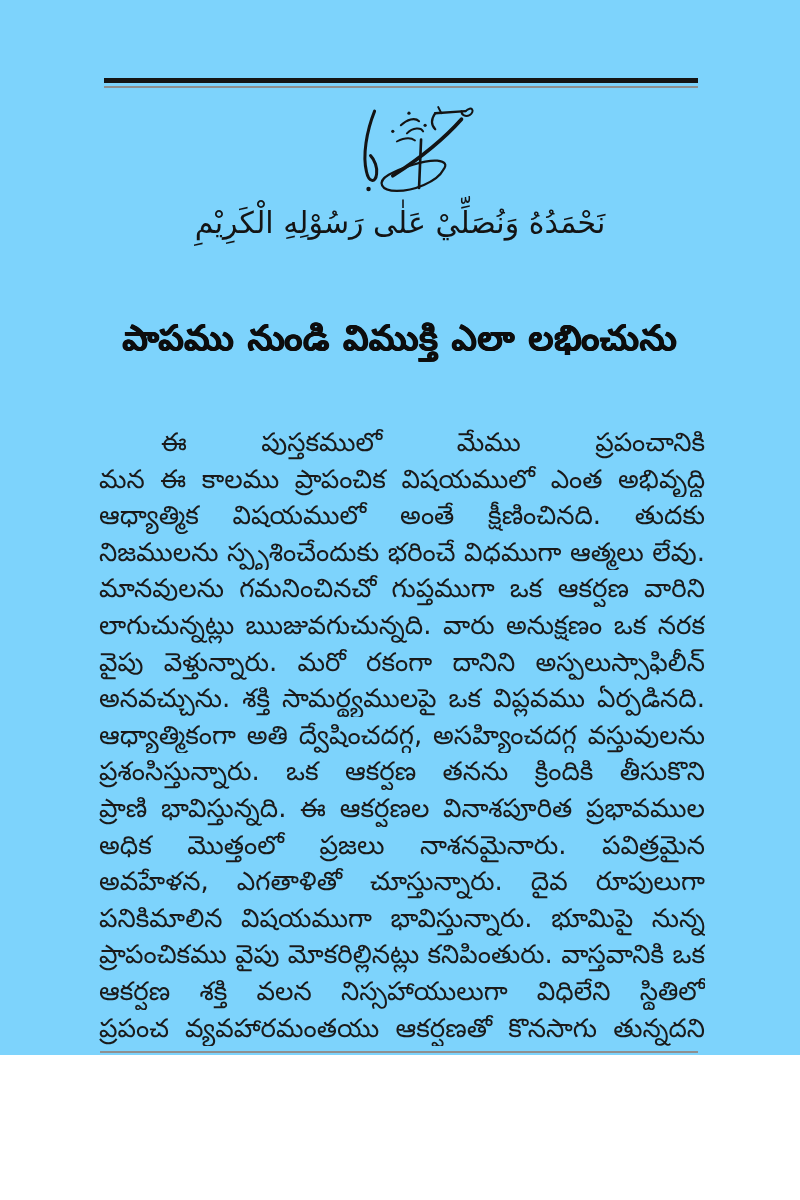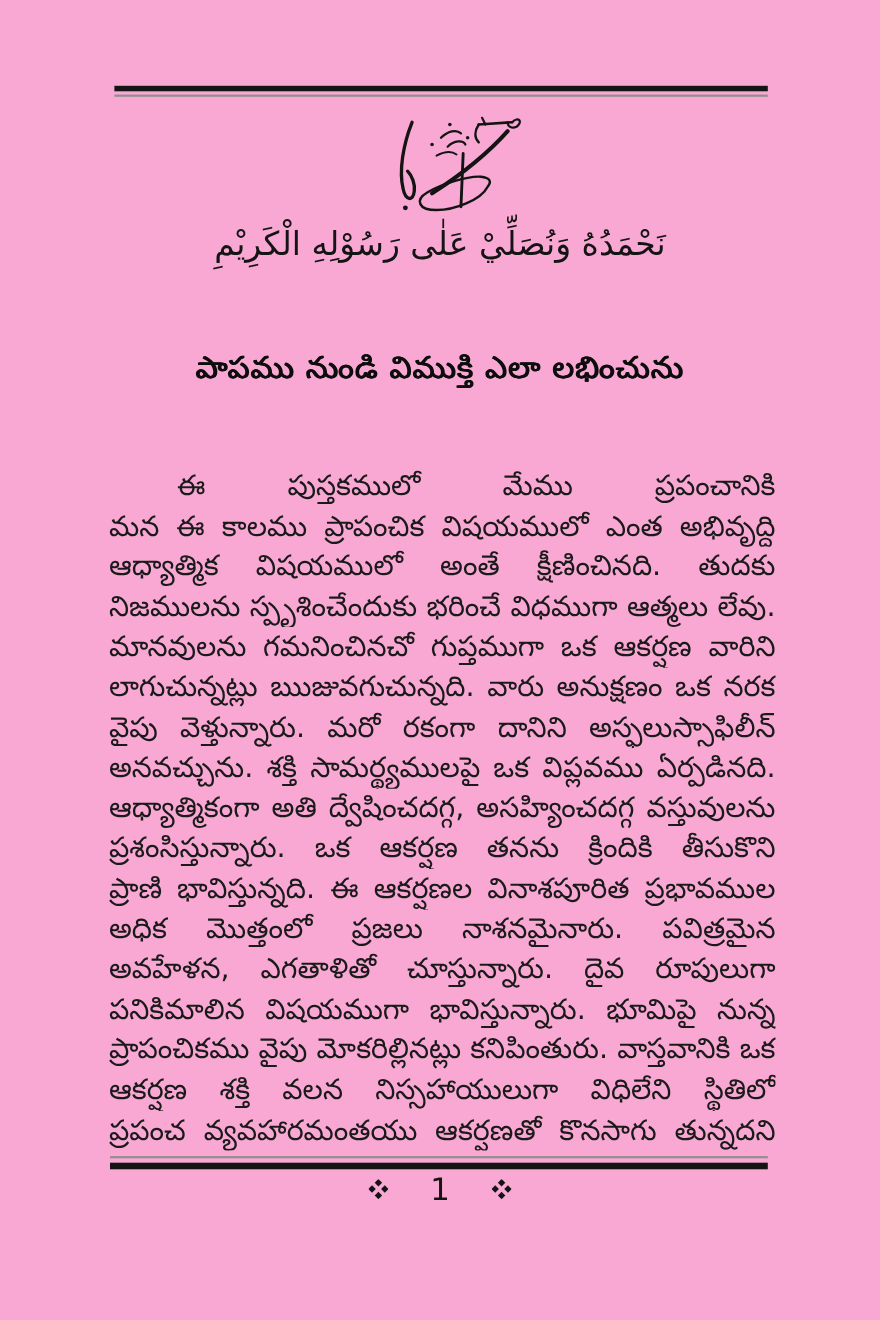--- a/index.html
+++ b/index.html
@@ -1,20 +1,20 @@
 <!DOCTYPE html>
 <html><head>
 <meta charset="utf-8">
 <style>
   html, body { margin: 0; padding: 0; background: #ffffff; }
   .page {
     position: relative;
     width: 800px;
-    height: 1200px;
-    background: #f9a8d4;
+    height: 1055px;
+    background: #7dd3fc;
     overflow: hidden;
     font-family: "DejaVu Sans", "Liberation Sans", sans-serif;
     color: #161616;
   }
   
   .rule-block { position: absolute; }
   .rule-thick { height: 5px; background: #141414; }
   .rule-thin  { height: 2px; background: #8f8f8f; }
   .header-rules { top: 78px; left: 104px; width: 594px; }
   .header-rules .rule-thin { margin-top: 3px; }
@@ -37,22 +37,22 @@
     font-size: 30px;
     line-height: 46px;
     color: #141414;
   }
 
   
   .chapter-title {
     position: absolute;
     top: 318px; left: 0; width: 100%;
     text-align: center;
-    font-size: 28px;
-    font-weight: 400;
+    font-size: 35px;
+    font-weight: 700;
     letter-spacing: 1px;
     color: #0d0d0d;
     text-shadow: 0.6px 0 0 #0d0d0d, -0.6px 0 0 #0d0d0d;
   }
 
   
   .body-text {
     position: absolute;
     top: 424px; left: 99px;
     width: 606px;

